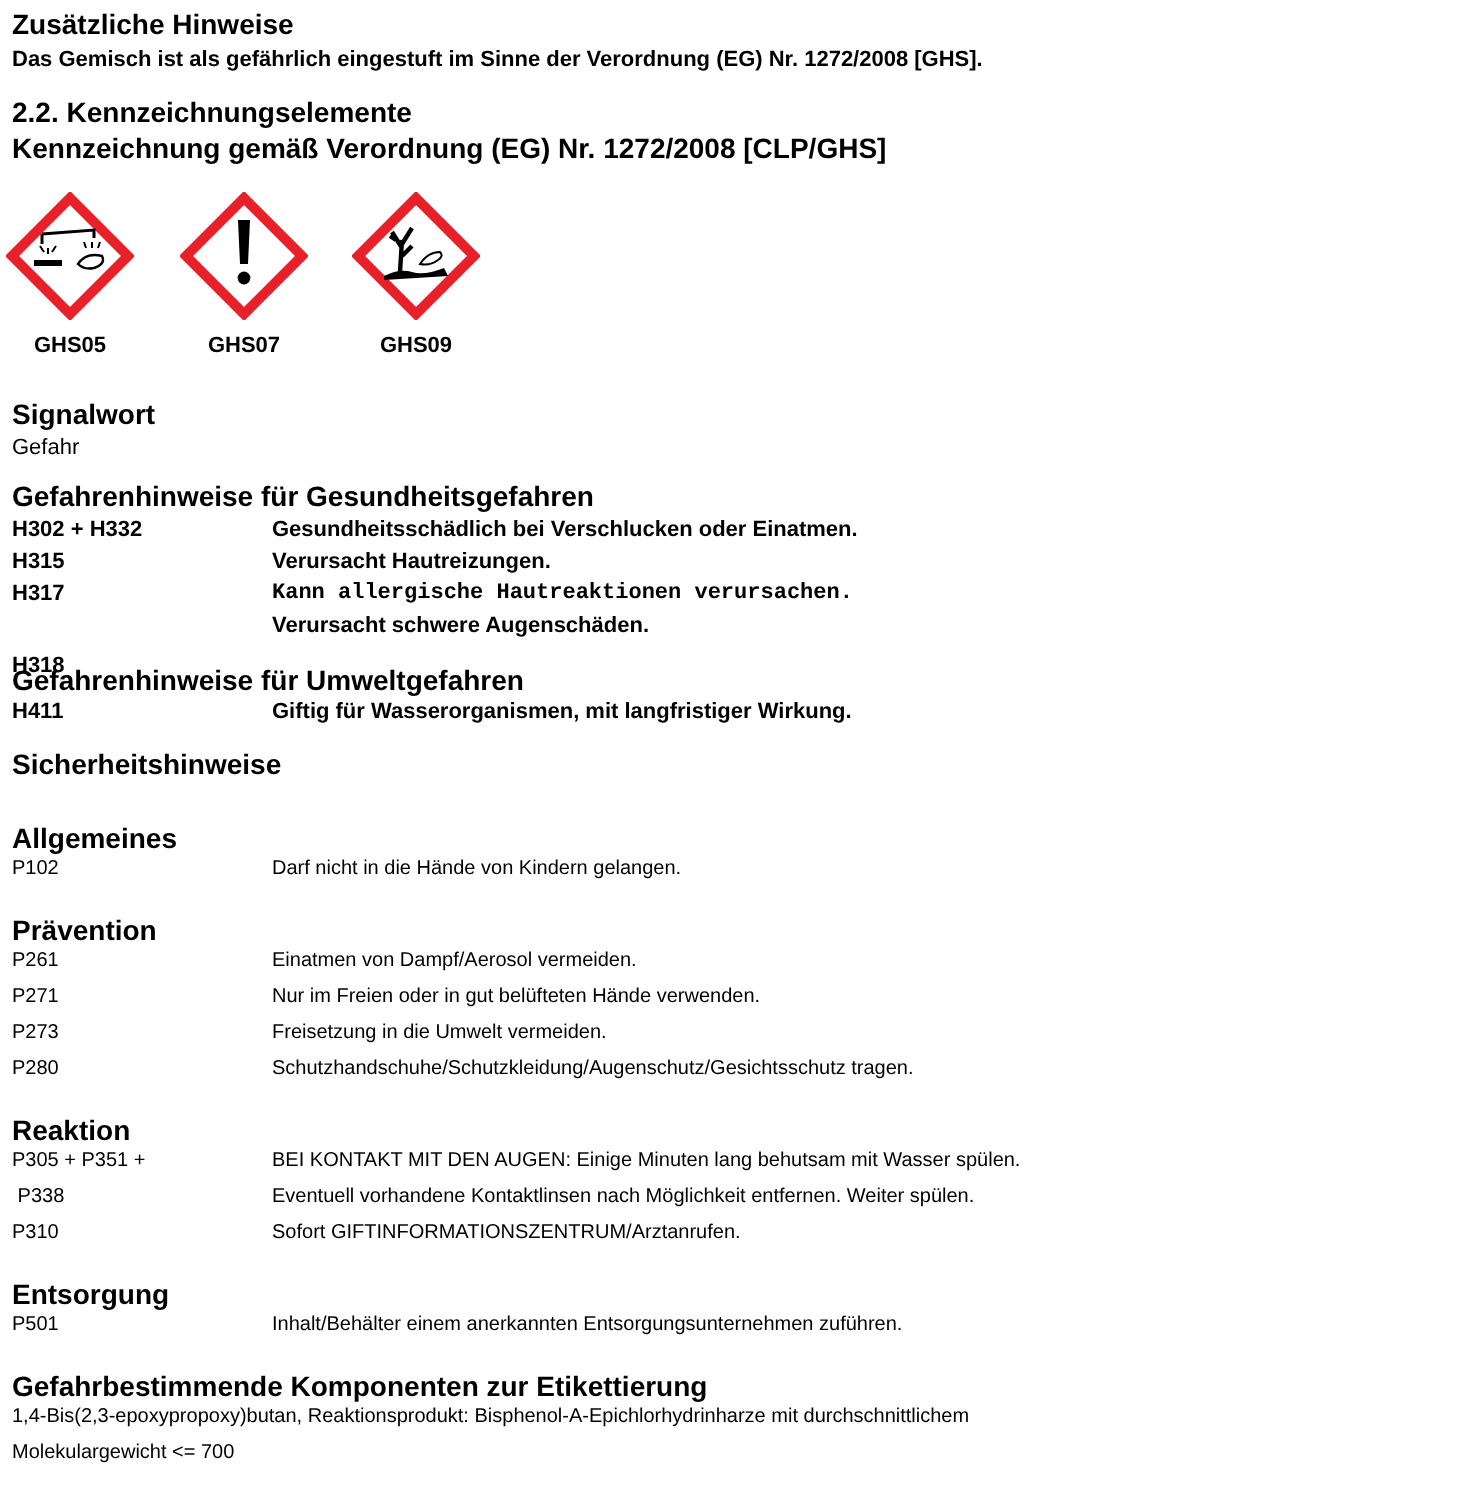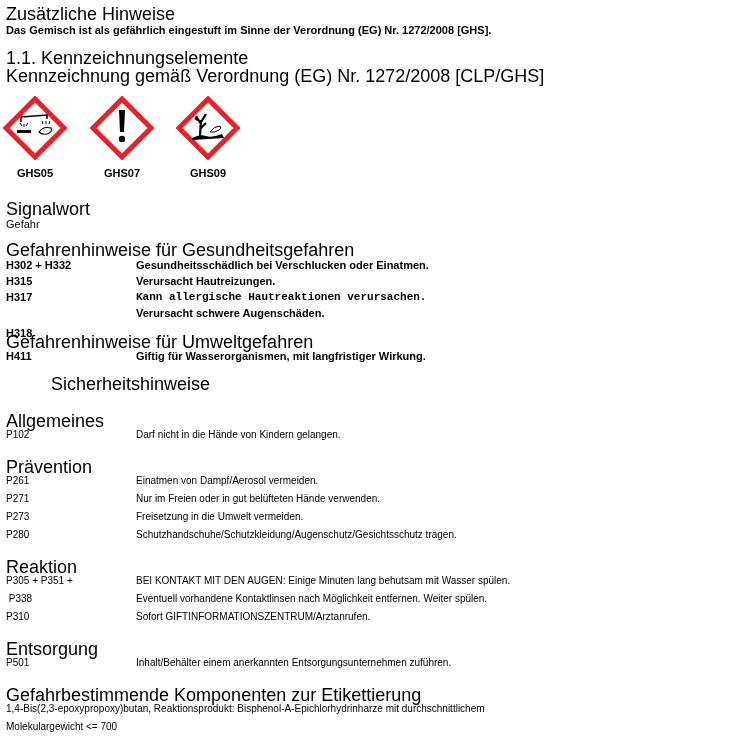--- a/index.html
+++ b/index.html
@@ -1,34 +1,34 @@
 <!DOCTYPE html>
 <html><head>
 <meta charset="utf-8">
 <style>
   html, body { margin: 0; padding: 0; background: #ffffff; }
   body {
     width: 742px; height: 748px; overflow: hidden; position: relative;
     font-family: "Liberation Sans", sans-serif; color: #000;
   }
   .abs { position: absolute; white-space: nowrap; }
-  .h-bold { font-weight: normal; font-size: 18px; }
+  .h-bold { font-weight: bold; font-size: 14px; }
   .small-bold { font-weight: bold; font-size: 11px; }
   .small { font-size: 11px; }
   .norm { font-size: 10px; }
   .pict { position: absolute; width: 64px; height: 64px; }
   .pict-label { position: absolute; font-weight: bold; font-size: 11px; width: 64px; text-align: center; }
 </style>
 </head>
 <body>
 
 <div class="abs h-bold" style="left:6px;top:4px;">Zusätzliche Hinweise</div>
 <div class="abs small-bold" style="left:6px;top:24px;font-size:11px;">Das Gemisch ist als gefährlich eingestuft im Sinne der Verordnung (EG) Nr. 1272/2008 [GHS].</div>
 
-<div class="abs h-bold" style="left:6px;top:48px;">1.1. Kennzeichnungselemente</div>
+<div class="abs h-bold" style="left:6px;top:48px;">2.2. Kennzeichnungselemente</div>
 <div class="abs h-bold" style="left:6px;top:66px;">Kennzeichnung gemäß Verordnung (EG) Nr. 1272/2008 [CLP/GHS]</div>
 
 <div class="pict" style="left:3px;top:96px;">
   <svg width="64" height="64" viewBox="0 0 64 64">
     <polygon points="32,3 61,32 32,61 3,32" fill="#fff" stroke="#e8202a" stroke-width="5"></polygon>
     <rect x="14" y="34" width="14" height="3" fill="#000"></rect>
     <path d="M18 21 L44 19 L44 23" stroke="#000" stroke-width="1.5" fill="none"></path>
     <path d="M18 21 L18 26" stroke="#000" stroke-width="1.5"></path>
     <path d="M19 30 l-2 -3 M21 31 l0 -3 M23 30 l2 -3" stroke="#000" stroke-width="1"></path>
     <path d="M36 36 q4 -6 12 -4 q2 4 -4 6 q-5 1 -8 -2z" fill="#fff" stroke="#000" stroke-width="1.2"></path>
@@ -66,21 +66,21 @@
 <div class="abs small-bold" style="left:136px;top:275px;">Verursacht Hautreizungen.</div>
 <div class="abs small-bold" style="left:6px;top:291px;text-align:right;">H317</div>
 <div class="abs small-bold" style="left:136px;top:291px;font-family:Liberation Mono, monospace;">Kann allergische Hautreaktionen verursachen.</div>
 <div class="abs small-bold" style="left:6px;top:307px;margin-top:20px;">H318</div>
 <div class="abs small-bold" style="left:136px;top:307px;">Verursacht schwere Augenschäden.</div>
 
 <div class="abs h-bold" style="left:6px;top:332px;">Gefahrenhinweise für Umweltgefahren</div>
 <div class="abs small-bold" style="left:6px;top:350px;">H411</div>
 <div class="abs small-bold" style="left:136px;top:350px;">Giftig für Wasserorganismen, mit langfristiger Wirkung.</div>
 
-<div class="abs h-bold" style="left:6px;top:374px;margin-left:45px;">Sicherheitshinweise</div>
+<div class="abs h-bold" style="left:6px;top:374px;">Sicherheitshinweise</div>
 
 <div class="abs h-bold" style="left:6px;top:411px;">Allgemeines</div>
 <div class="abs norm" style="left:6px;top:429px;">P102</div>
 <div class="abs norm" style="left:136px;top:429px;">Darf nicht in die Hände von Kindern gelangen.</div>
 
 <div class="abs h-bold" style="left:6px;top:457px;">Prävention</div>
 <div class="abs norm" style="left:6px;top:475px;">P261</div>
 <div class="abs norm" style="left:136px;top:475px;">Einatmen von Dampf/Aerosol vermeiden.</div>
 <div class="abs norm" style="left:6px;top:493px;">P271</div>
 <div class="abs norm" style="left:136px;top:493px;">Nur im Freien oder in gut belüfteten Hände verwenden.</div>

